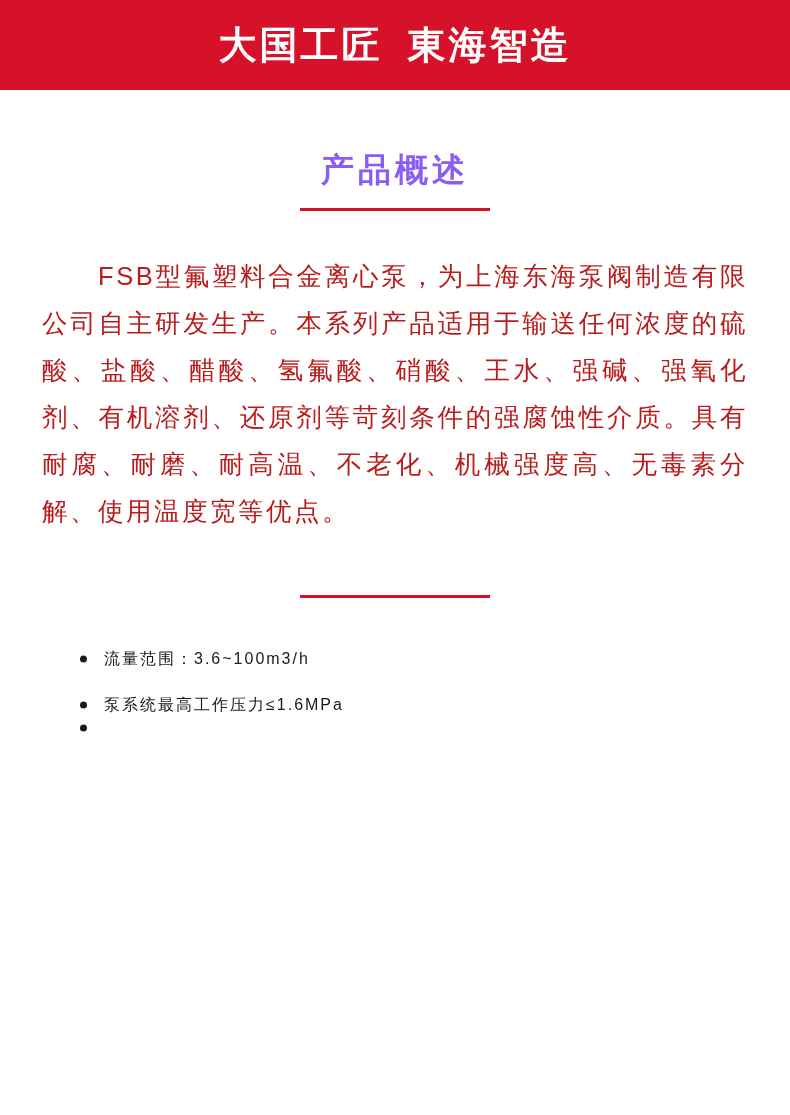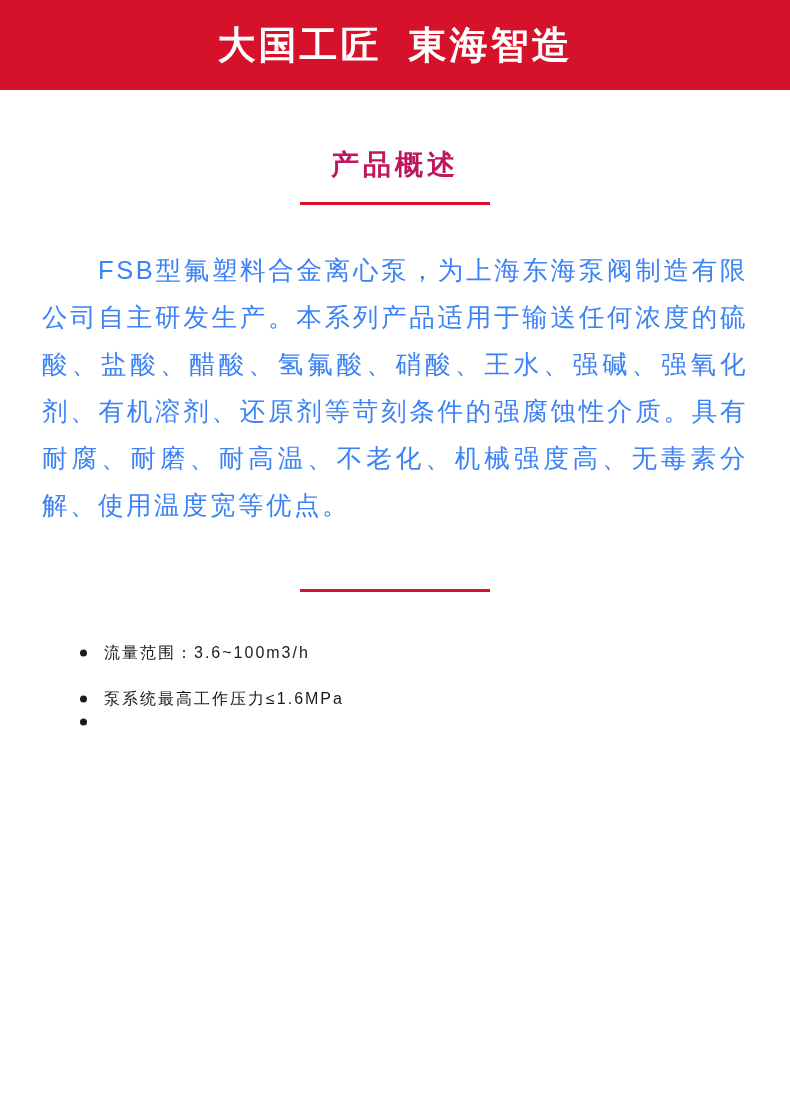--- a/index.html
+++ b/index.html
@@ -31,55 +31,55 @@
     display: flex;
     align-items: center;
     justify-content: center;
     box-sizing: border-box;
   }
   .banner-title {
     color: #ffffff;
     font-size: 38px;
     font-weight: bold;
     letter-spacing: 3px;
-    font-family: Liberation Sans, sans-serif;
+    font-family: Liberation Serif, serif;
     white-space: pre;
   }
 
   
   .section {
     padding: 0 42px;
     box-sizing: border-box;
   }
   .section-head {
     text-align: center;
     margin-top: 60px;
   }
   .section-title {
     display: inline-block;
-    font-size: 28px;
+    font-size: 33px;
     font-weight: bold;
-    color: #be185d;
+    color: #8b5cf6;
     letter-spacing: 4px;
     line-height: 1.2;
-    font-family: Liberation Mono, monospace;
+    font-family: Liberation Sans, sans-serif;
   }
   .section-rule {
     width: 190px;
     height: 3px;
     background: #d6122a;
     margin: 18px auto 0 auto;
   }
 
   
   .body-text {
     margin: 42px 0 0 0;
     font-size: 25.5px;
     line-height: 47px;
-    color: #3b82f6;
+    color: #b91c1c;
     text-align: justify;
     text-align-last: left;
     letter-spacing: 2.5px;
     text-indent: 2.2em;
     font-family: "Liberation Sans", sans-serif;
     word-break: break-all;
   }
 
   
   .spec-list {

